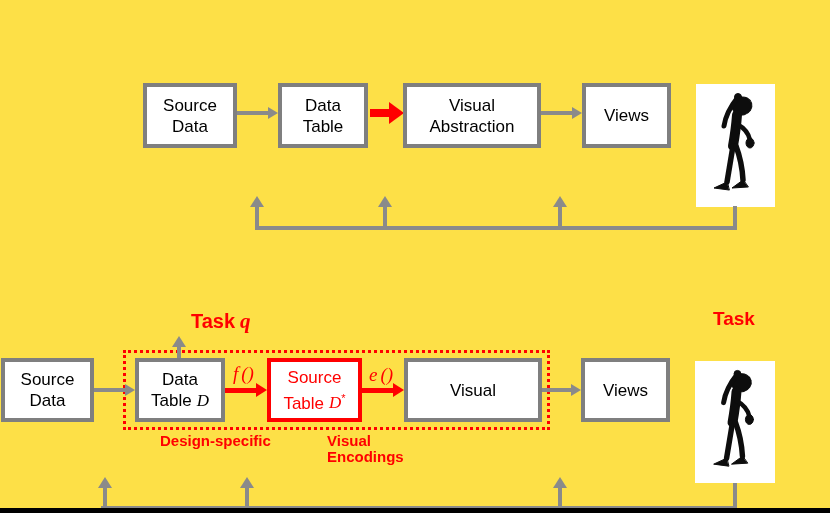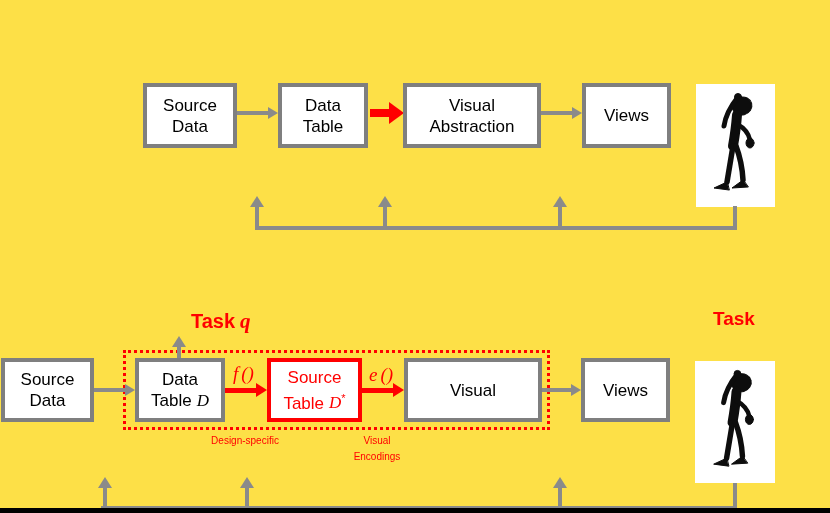--- a/index.html
+++ b/index.html
@@ -33,21 +33,21 @@
   .uparrow .ustem{width:4px;flex:1;background:#8a8a8a;}
   
   .gline{position:absolute;background:#8a8a8a;}
   
   .task-label{position:absolute;color:#f00;font-weight:bold;font-size:20px;white-space:nowrap;margin-left:44px;}
   .task-label .mvar{font-size:21px;}
   .est-label{position:absolute;color:#f00;font-weight:bold;font-size:19px;line-height:23px;white-space:nowrap;}
   .fn-label{position:absolute;color:#f00;font-family:"Liberation Serif",serif;font-style:italic;
             font-size:19px;white-space:nowrap;}
   .fn-label .fnp{margin-left:3px;}
-  .ann-label{position:absolute;color:#f00;font-weight:normal;font-size:10px;line-height:16px;text-align:center;}
+  .ann-label{position:absolute;color:#f00;font-weight:bold;font-size:15px;line-height:16px;text-align:left;}
   
   .person{position:absolute;background:#fff;}
   .person svg{display:block;width:100%;height:100%;}
 </style>
 </head>
 <body>
 
 <div class="stage">
 
   <div>

